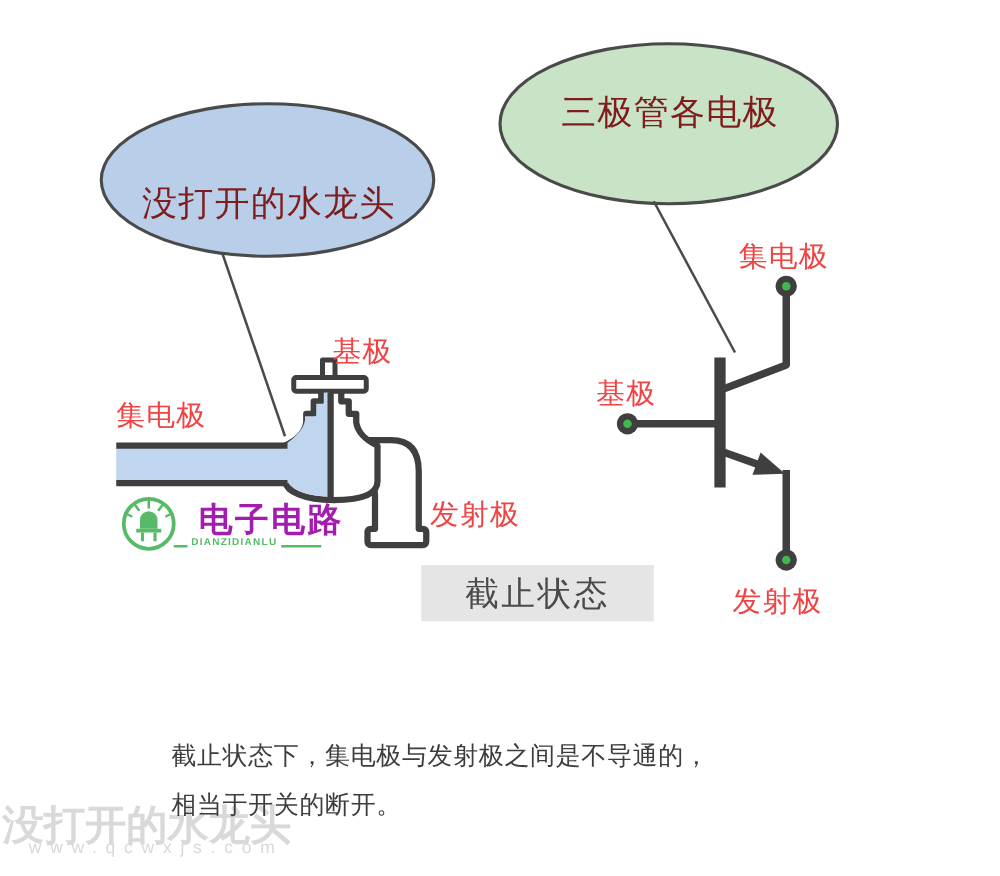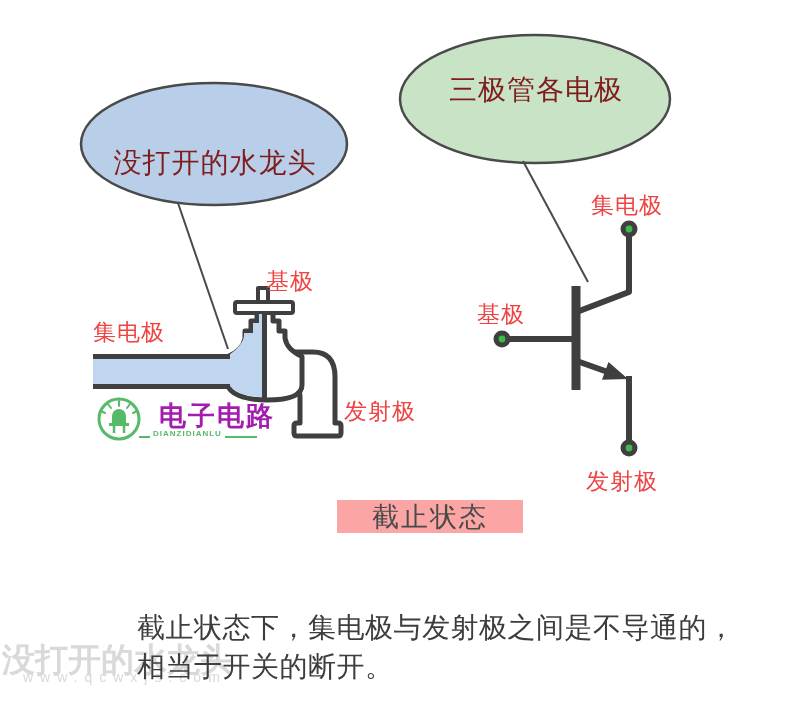--- a/index.html
+++ b/index.html
@@ -9,26 +9,26 @@
   }
   svg{position:absolute;left:0;top:0;}
   .bubble-text{
     position:absolute;text-align:center;font-size:28px;color:#7f1d1d;
     letter-spacing:1px;
   }
   .label{
     position:absolute;font-size:23px;color:#ef4444;white-space:nowrap;letter-spacing:1px;
   }
   .badge{
-    position:absolute;left:337px;top:500px;width:186px;height:33px;
-    background:#fca5a5;display:flex;align-items:center;justify-content:center;
+    position:absolute;left:337px;top:452px;width:186px;height:45px;
+    background:#e5e5e5;display:flex;align-items:center;justify-content:center;
     font-size:27px;color:#4a4a4a;letter-spacing:2px;
   }
   .description{
-    position:absolute;left:137px;top:608px;font-size:28px;line-height:39px;
+    position:absolute;left:137px;top:586px;font-size:20px;line-height:39px;
     color:#3d3d3d;letter-spacing:0.5px;white-space:nowrap;
   }
   .watermark-title{
     position:absolute;left:2px;top:638px;font-size:33px;font-weight:bold;
     color:#d9d9d9;letter-spacing:0px;white-space:nowrap;
   }
   .watermark-url{
     position:absolute;left:6px;top:669px;font-size:14px;color:#d9d9d9;
     letter-spacing:7px;white-space:nowrap;margin-left:17px;
   }

